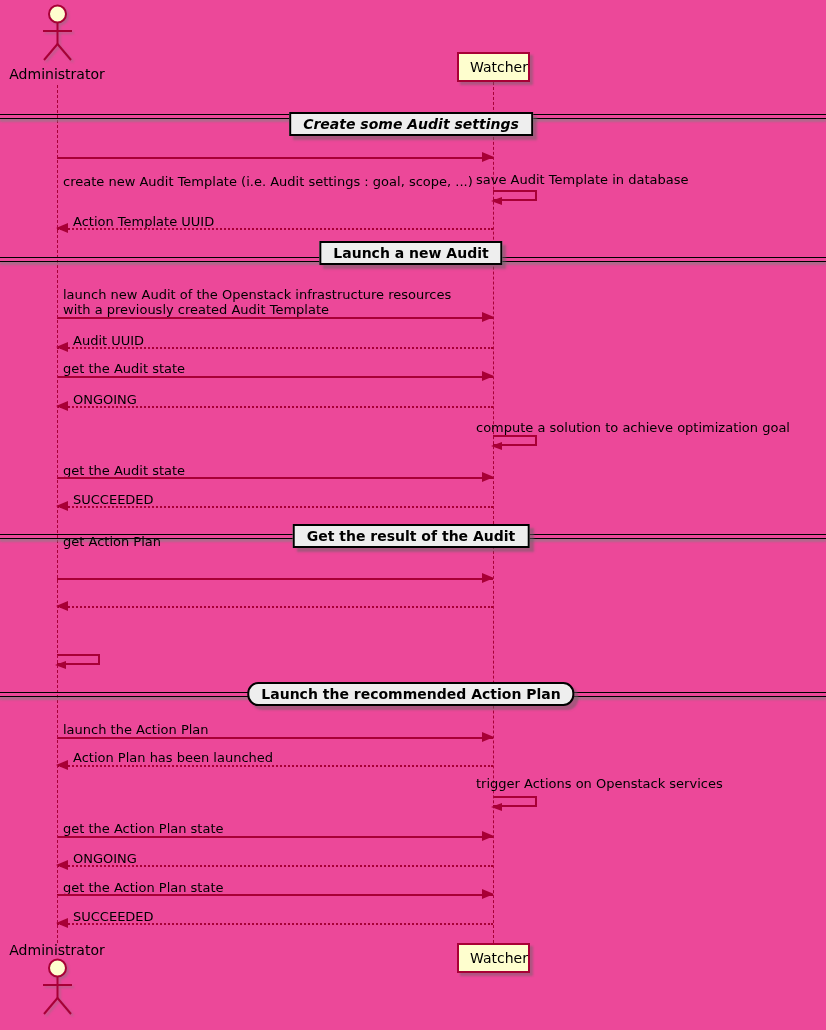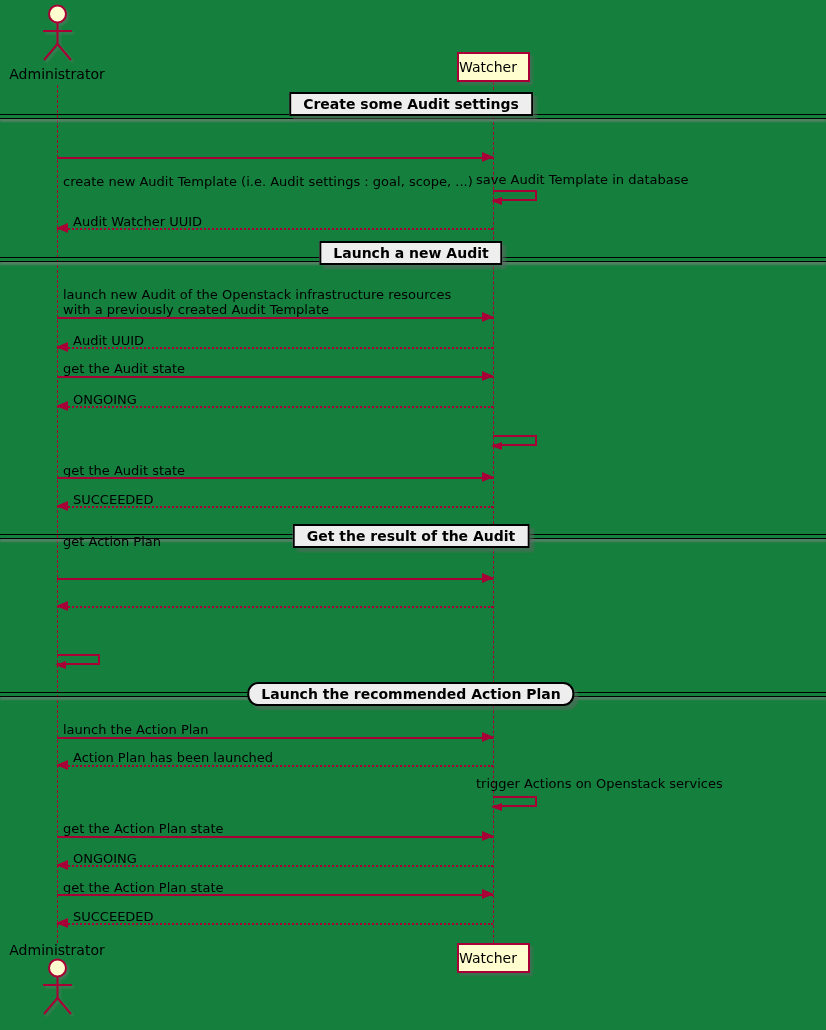--- a/index.html
+++ b/index.html
@@ -1,27 +1,27 @@
 <!DOCTYPE html>
 <html><head>
 <meta charset="utf-8">
 <style>
   html,body{margin:0;padding:0;background:#fff;}
   .canvas{
-    position:relative;width:826px;height:1030px;background:#15803d;
+    position:relative;width:826px;height:1030px;background:#ec4899;
     font-family:"DejaVu Sans","Liberation Sans",sans-serif;font-size:13px;color:#000;
     overflow:hidden;
   }
   .lifeline{position:absolute;width:0;border-left:1px dashed #A80036;}
   .actor-svg{position:absolute;filter:drop-shadow(2px 2px 1px rgba(120,120,120,0.45));}
   .actor-label{position:absolute;width:110px;text-align:center;font-size:14px;}
   .participant{
     position:absolute;background:#FEFECE;border:2px solid #A80036;
     box-shadow:3px 3px 2px rgba(100,100,100,0.45);
-    display:flex;align-items:center;justify-content:flex-start;font-size:14px;box-sizing:border-box;
+    display:flex;align-items:center;justify-content:flex-end;font-size:14px;box-sizing:border-box;
   }
   .divider-lines{
     position:absolute;left:0;width:826px;height:5px;box-sizing:border-box;
     border-top:1px solid #000;border-bottom:1px solid #000;
     box-shadow:0 3px 2px rgba(130,130,130,0.55);
   }
   .divider-box{
     position:absolute;left:411px;transform:translate(-50%,-50%);
     background:#EEEEEE;border:2px solid #000;padding:2px 12px;
     font-weight:bold;font-size:14px;white-space:nowrap;
@@ -58,33 +58,33 @@
     <line x1="18.5" y1="40" x2="5" y2="56" stroke="#A80036" stroke-width="2"></line>
     <line x1="18.5" y1="40" x2="32" y2="56" stroke="#A80036" stroke-width="2"></line>
   </svg>
   <div class="actor-label" style="left:2px;top:66px;">Administrator</div>
 
   <div class="participant" style="left:457px;top:52px;width:73px;height:30px;">
     <span>Watcher</span>
   </div>
 
   <div class="divider-lines" style="top:114px;"></div>
-  <div class="divider-box" style="top:104px;">Create some Audit settings</div>
+  <div class="divider-box" style="top:124px;font-style:italic;">Create some Audit settings</div>
 
   <div class="msg-label lab-out" style="top:142px;margin-top:32px;">create new Audit Template (i.e. Audit settings : goal, scope, ...)</div>
   <div class="arrow solid" style="top:157px;">
       <i class="head head-r"></i>
     </div>
 
   <div class="msg-label lab-selfw" style="top:172px;">save Audit Template in database</div>
   <div class="self-loop" style="left:493px;top:190px;">
       <i class="head head-l"></i>
     </div>
 
-  <div class="msg-label lab-ret" style="top:214px;">Audit Watcher UUID</div>
+  <div class="msg-label lab-ret" style="top:214px;">Action Template UUID</div>
   <div class="arrow dotted" style="top:228px;">
       <i class="head head-l"></i>
     </div>
 
   <div class="divider-lines" style="top:257px;"></div>
   <div class="divider-box" style="top:253px;">Launch a new Audit</div>
 
   <div class="msg-label lab-out" style="top:287px;">launch new Audit of the Openstack infrastructure resources
 with a previously created Audit Template</div>
   <div class="arrow solid" style="top:317px;">
@@ -99,20 +99,21 @@
   <div class="msg-label lab-out" style="top:361px;">get the Audit state</div>
   <div class="arrow solid" style="top:376px;">
       <i class="head head-r"></i>
     </div>
 
   <div class="msg-label lab-ret" style="top:392px;">ONGOING</div>
   <div class="arrow dotted" style="top:406px;">
       <i class="head head-l"></i>
     </div>
 
+  <div class="msg-label lab-selfw" style="top:420px;">compute a solution to achieve optimization goal</div>
   <div class="self-loop" style="left:493px;top:435px;">
       <i class="head head-l"></i>
     </div>
 
   <div class="msg-label lab-out" style="top:463px;">get the Audit state</div>
   <div class="arrow solid" style="top:477px;">
       <i class="head head-r"></i>
     </div>
 
   <div class="msg-label lab-ret" style="top:492px;">SUCCEEDED</div>

